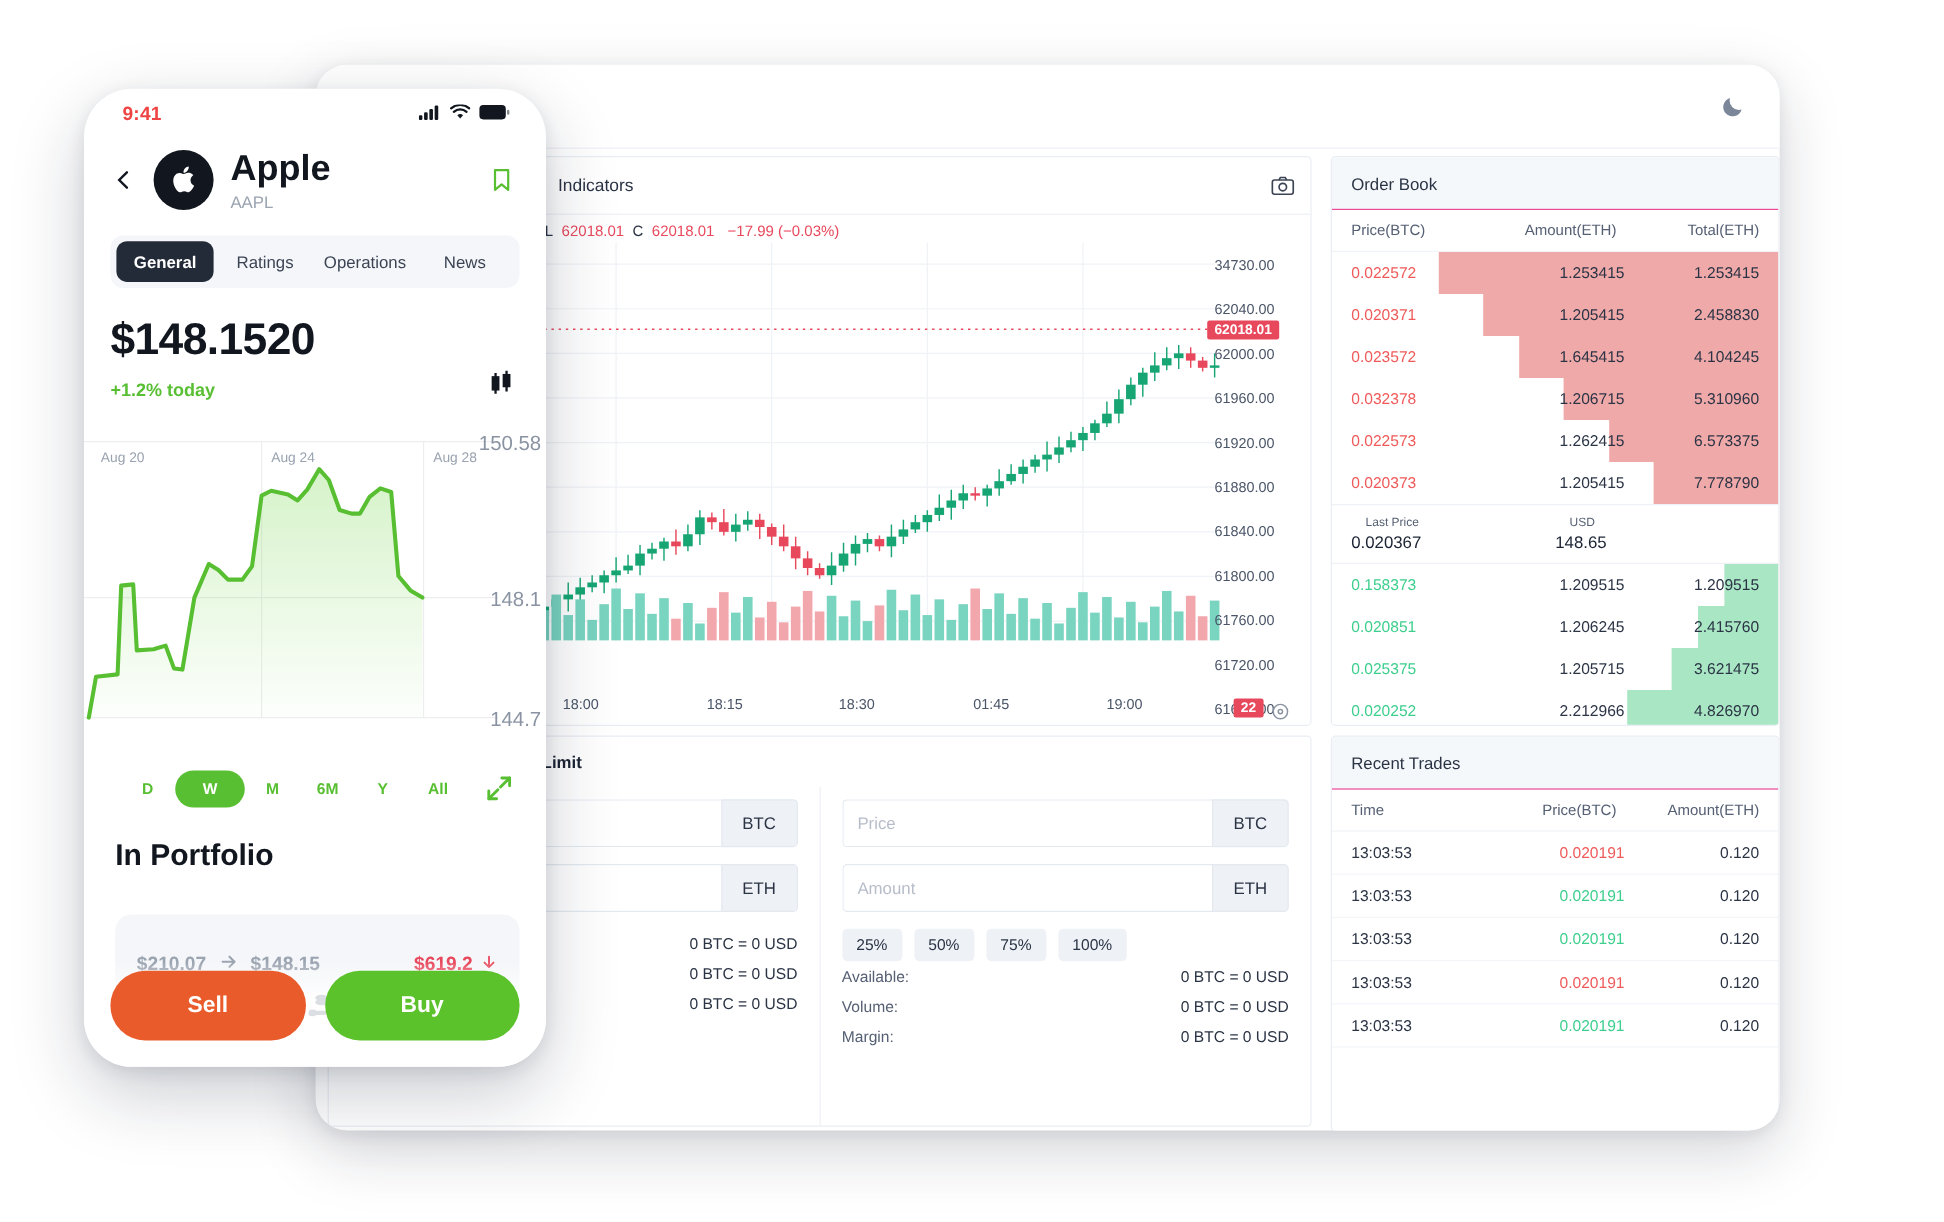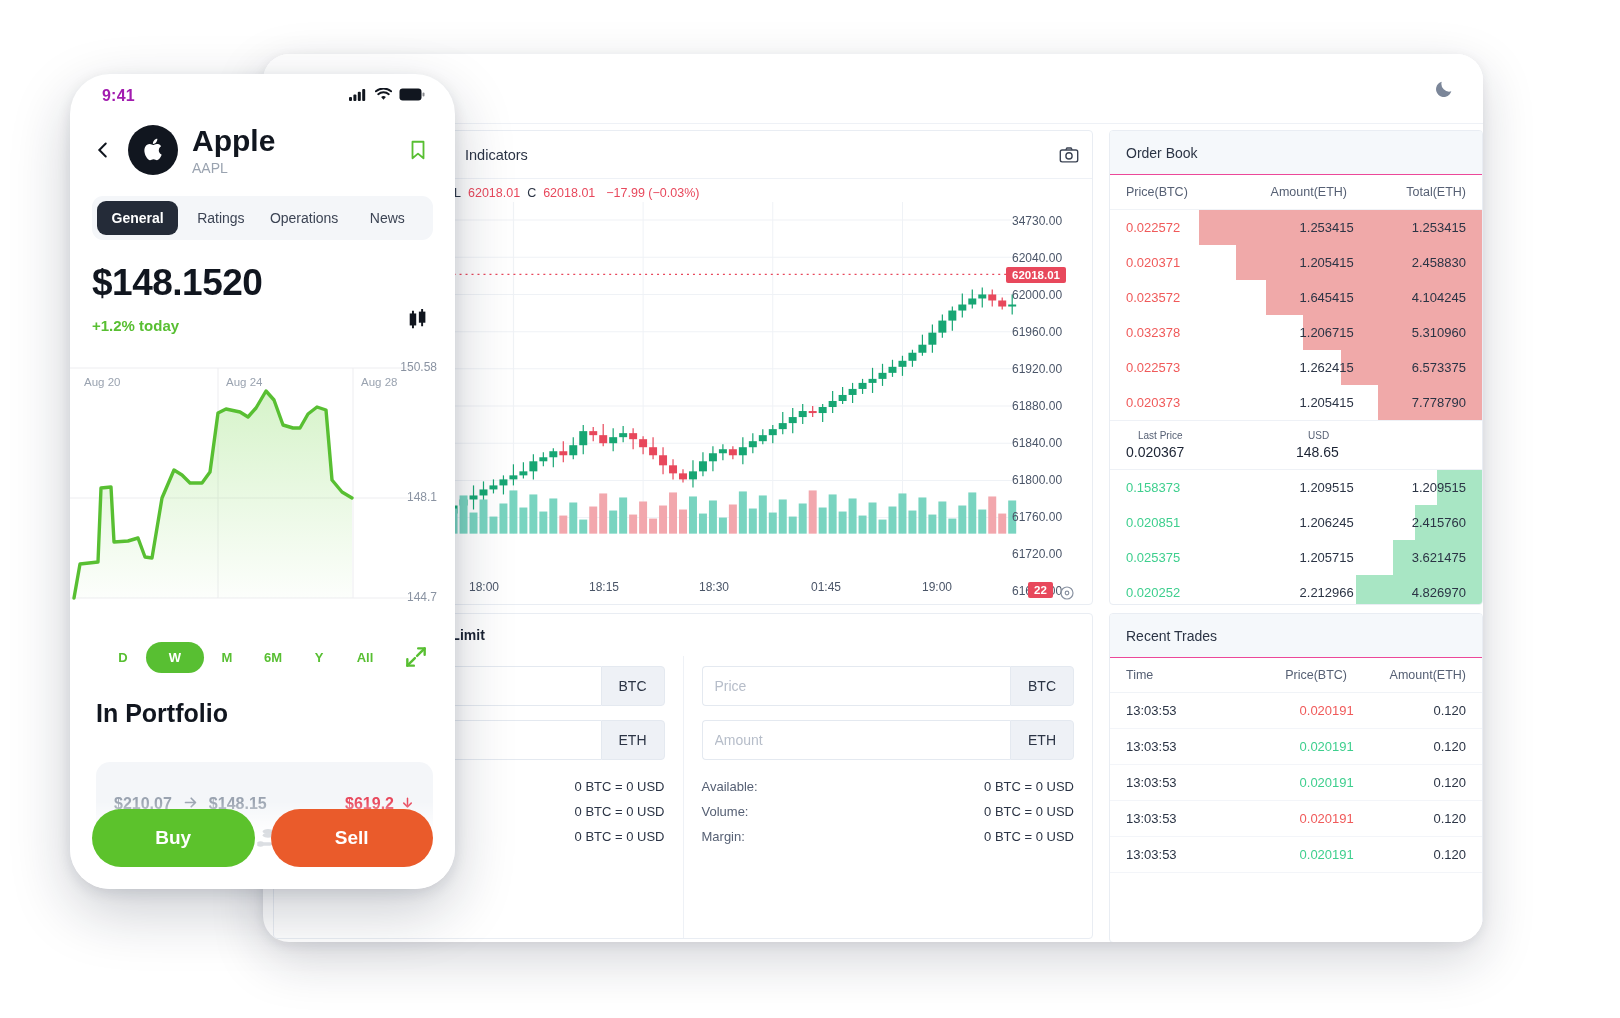--- a/index.html
+++ b/index.html
@@ -176,21 +176,21 @@
     position:absolute; left:70px; top:74px;
     width:385px; height:815px;
     background:#ffffff; border-radius:40px;
     box-shadow: 0 22px 60px rgba(20,28,48,0.22), 0 4px 14px rgba(20,28,48,0.10);
     overflow:hidden;
   }
   .ph-status {
     height:44px; display:flex; align-items:center; justify-content:space-between;
     padding: 0 30px 0 32px;
   }
-  .ph-time { font-size:16px; font-weight:bold; color:#a21caf; letter-spacing:0.2px;}
+  .ph-time { font-size:16px; font-weight:bold; color:#ef4444; letter-spacing:0.2px;}
   .ph-icons { display:flex; align-items:center; gap:7px; }
 
   .ph-header { display:flex; align-items:center; padding: 6px 26px 0 22px; gap:14px; }
   .ph-back { width:22px;height:22px; cursor:pointer; flex:none;}
   .ph-logo {
     width:50px;height:50px;border-radius:50%;background:#11161f;
     display:flex;align-items:center;justify-content:center; flex:none;
   }
   .ph-names { flex:1; }
   .ph-name { font-size:30px; font-weight:bold; color:#11161f; line-height:1.15; }
@@ -207,21 +207,21 @@
   }
   .ph-tab.active { background:#242b38; color:#fff; font-weight:bold; }
 
   .ph-price { font-size:37px; font-weight:bold; color:#11161f; margin: 22px 0 0 22px; letter-spacing:-0.5px;}
   .ph-chg-row { display:flex; align-items:flex-end; justify-content:space-between; padding: 0 26px 0 22px; }
   .ph-chg { font-size:15px; color:#58bf32; font-weight:bold; margin-top:8px;}
   .ph-candle-ic { width:22px; height:30px; cursor:pointer;}
 
   .ph-chart { position:relative; margin: 16px 0 0 0; height:278px; }
   .ph-chart svg { position:absolute; inset:0; }
-  .ph-ylab { position:absolute; right:18px; font-size:12px; color:#8a93a2; }
+  .ph-ylab { position:absolute; right:4px; font-size:17px; color:#8a93a2; }
   .ph-xlab { position:absolute; font-size:11.5px; color:#9aa3b0; }
 
   .ph-ranges { display:flex; align-items:center; padding: 14px 26px 0 30px; }
   .ph-range {
     font-size:13px; font-weight:bold; color:#58bf32; cursor:pointer;
     padding: 8px 0; width:46px; text-align:center;
   }
   .ph-range.active { background:#58bf32; color:#fff; border-radius:18px; width:58px; }
   .ph-expand { margin-left:auto; width:26px;height:26px; cursor:pointer;}
 
@@ -654,20 +654,26 @@
 
             <div class="form-col">
               <div class="inp-row">
                 <input class="inp" placeholder="Price" style="">
                 <span class="inp-suffix">BTC</span>
               </div>
               <div class="inp-row">
                 <input class="inp" placeholder="Amount" style="">
                 <span class="inp-suffix">ETH</span>
               </div>
+              <div class="pct-row">
+                <button class="pct-btn">25%</button>
+                <button class="pct-btn">50%</button>
+                <button class="pct-btn">75%</button>
+                <button class="pct-btn">100%</button>
+              </div>
               <div class="bal-rows">
                 <div class="bal-row">
                   <span class="bal-lbl">Available:</span>
                   <span>0 BTC = 0 USD</span>
                 </div>
                 <div class="bal-row">
                   <span class="bal-lbl">Volume:</span>
                   <span>0 BTC = 0 USD</span>
                 </div>
                 <div class="bal-row">
@@ -937,22 +943,22 @@
         <span>$619.2</span>
         <span>
           <svg viewBox="0 0 24 24" width="15" height="15" fill="none" stroke="#e8485c" stroke-width="2.4" stroke-linecap="round" stroke-linejoin="round">
               <path d="M12 5v14M6 13l6 6 6-6"></path>
             </svg>
         </span>
       </span>
     </div>
 
     <div class="ph-actions">
+      <button class="ph-btn ph-sell">Sell</button>
       <button class="ph-btn ph-buy">Buy</button>
-      <button class="ph-btn ph-sell">Sell</button>
     </div>
 
     <div class="ph-nav">
       <span class="nav-ic home">
         <svg viewBox="0 0 24 24" width="19" height="19" fill="none" stroke="#ffffff" stroke-width="2.6" stroke-linecap="round" stroke-linejoin="round">
             <path d="M7 17L17 7"></path>
             <path d="M8 7h9v9"></path>
           </svg>
       </span>
       <span class="nav-ic">

